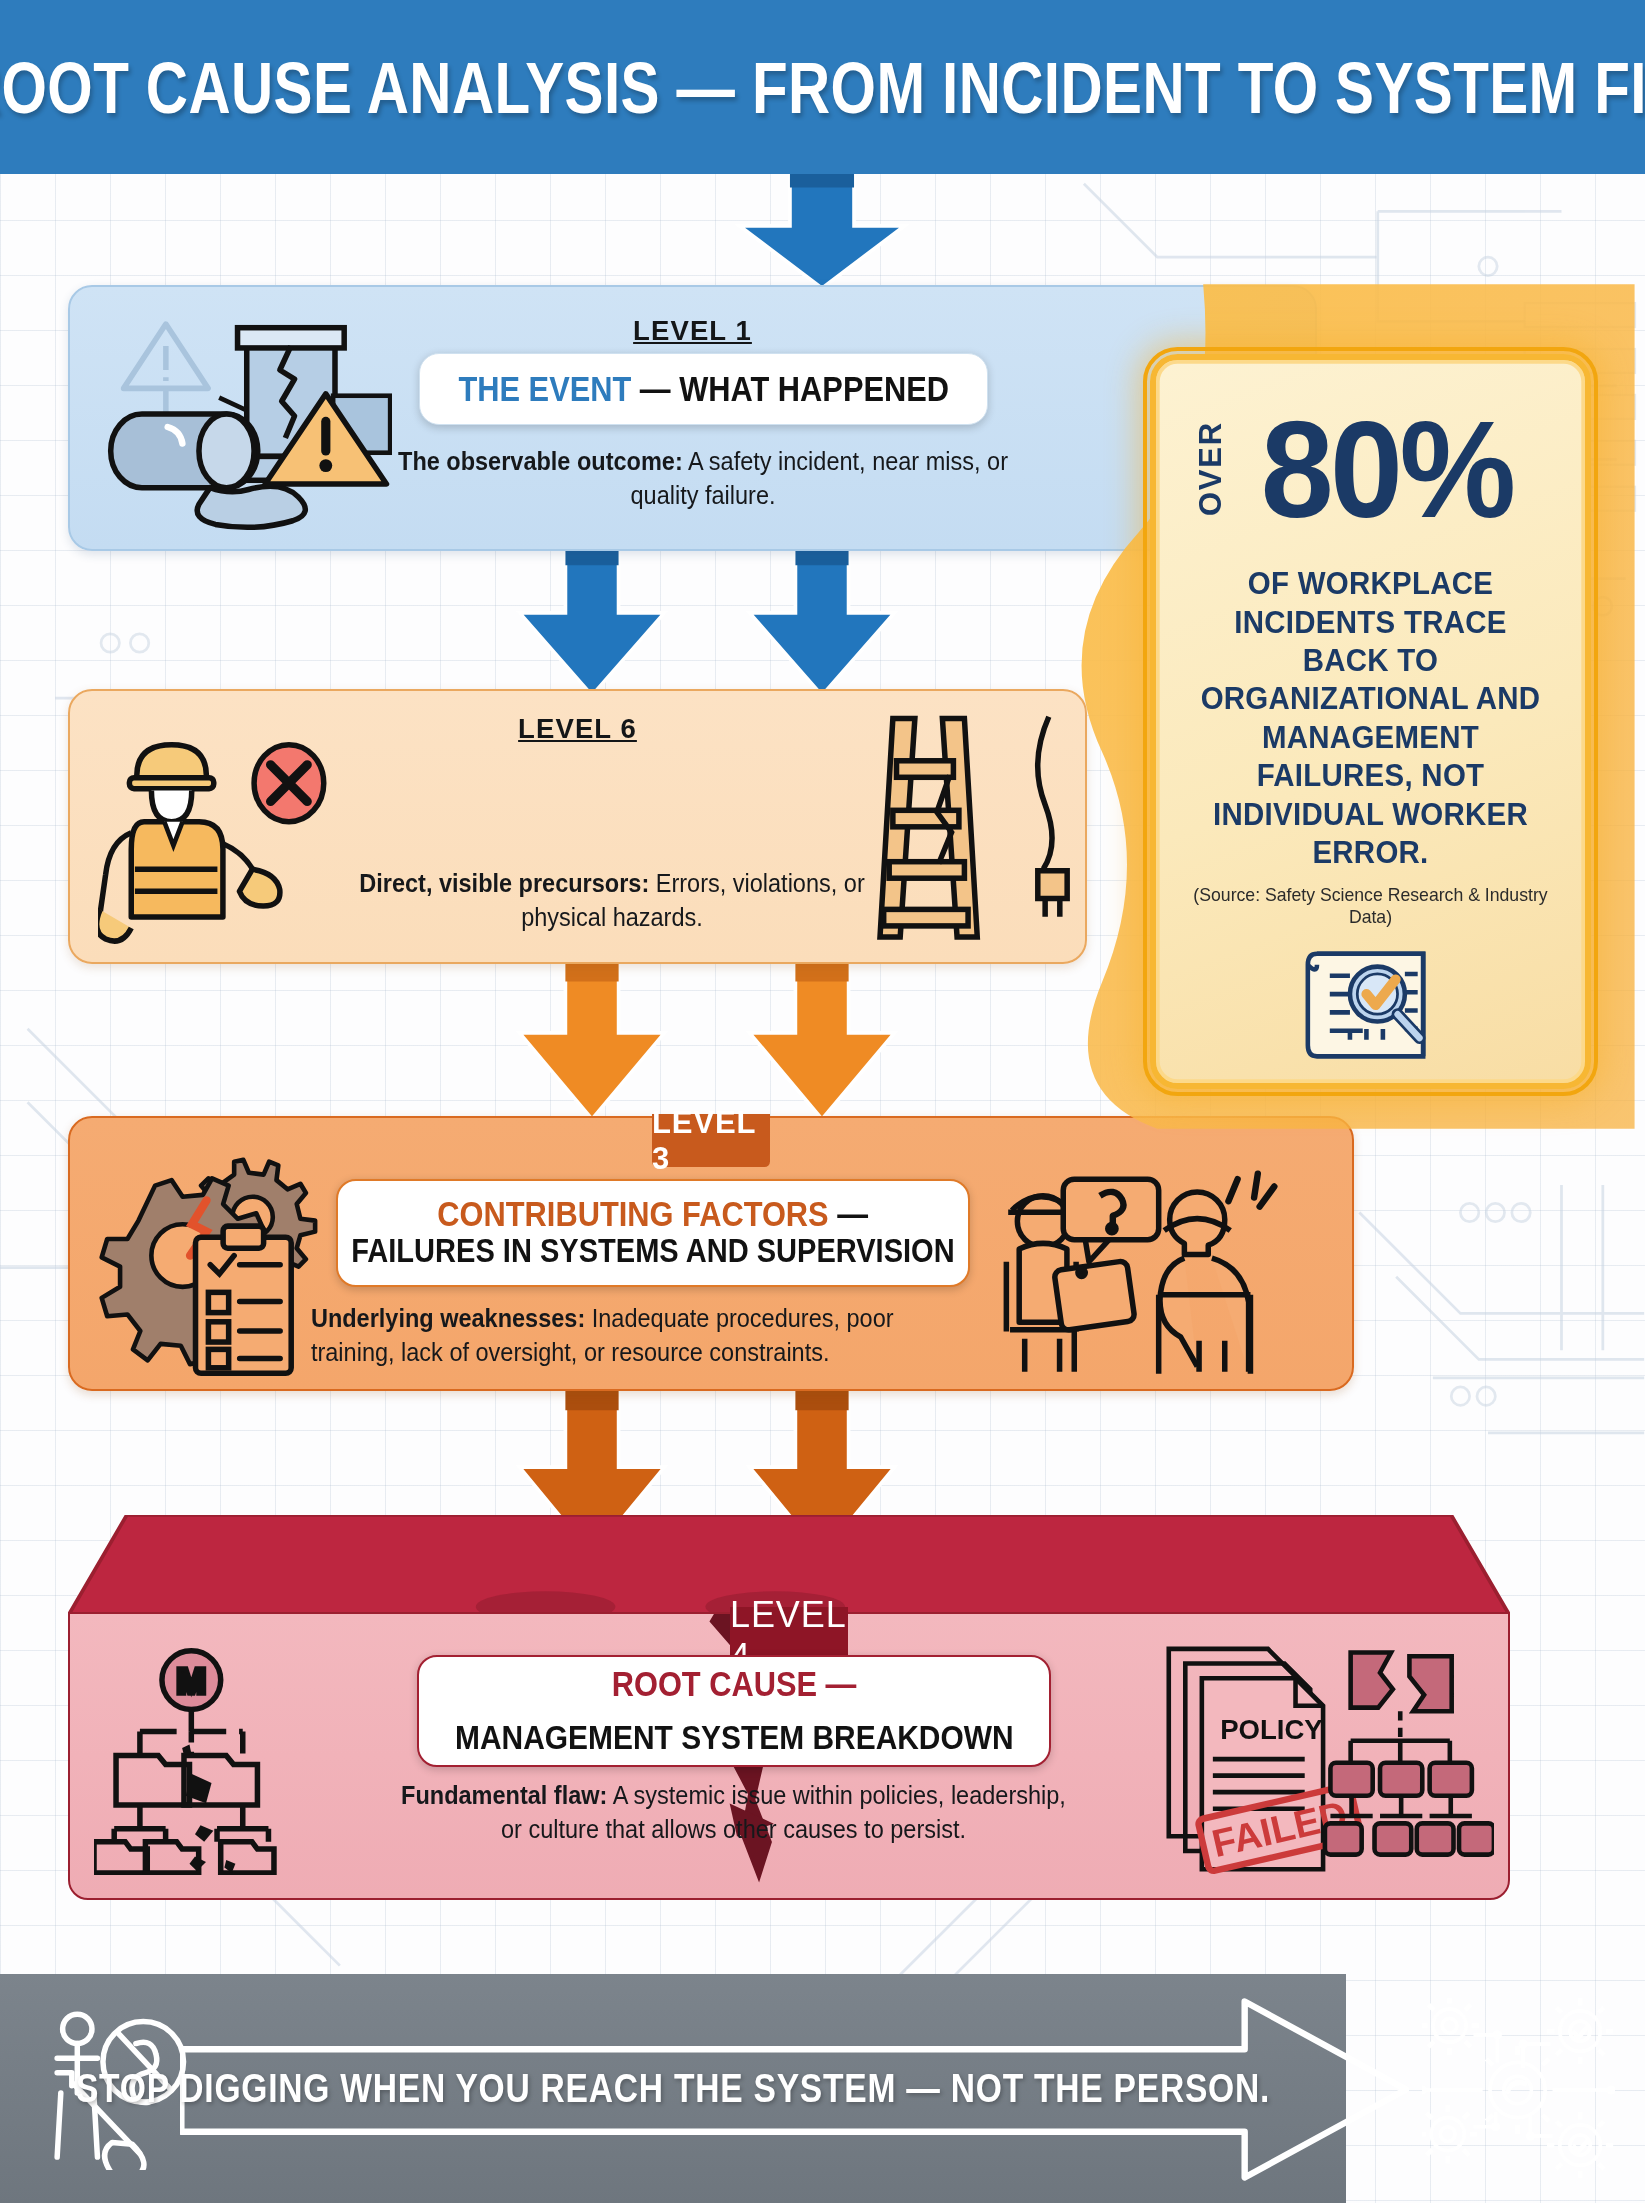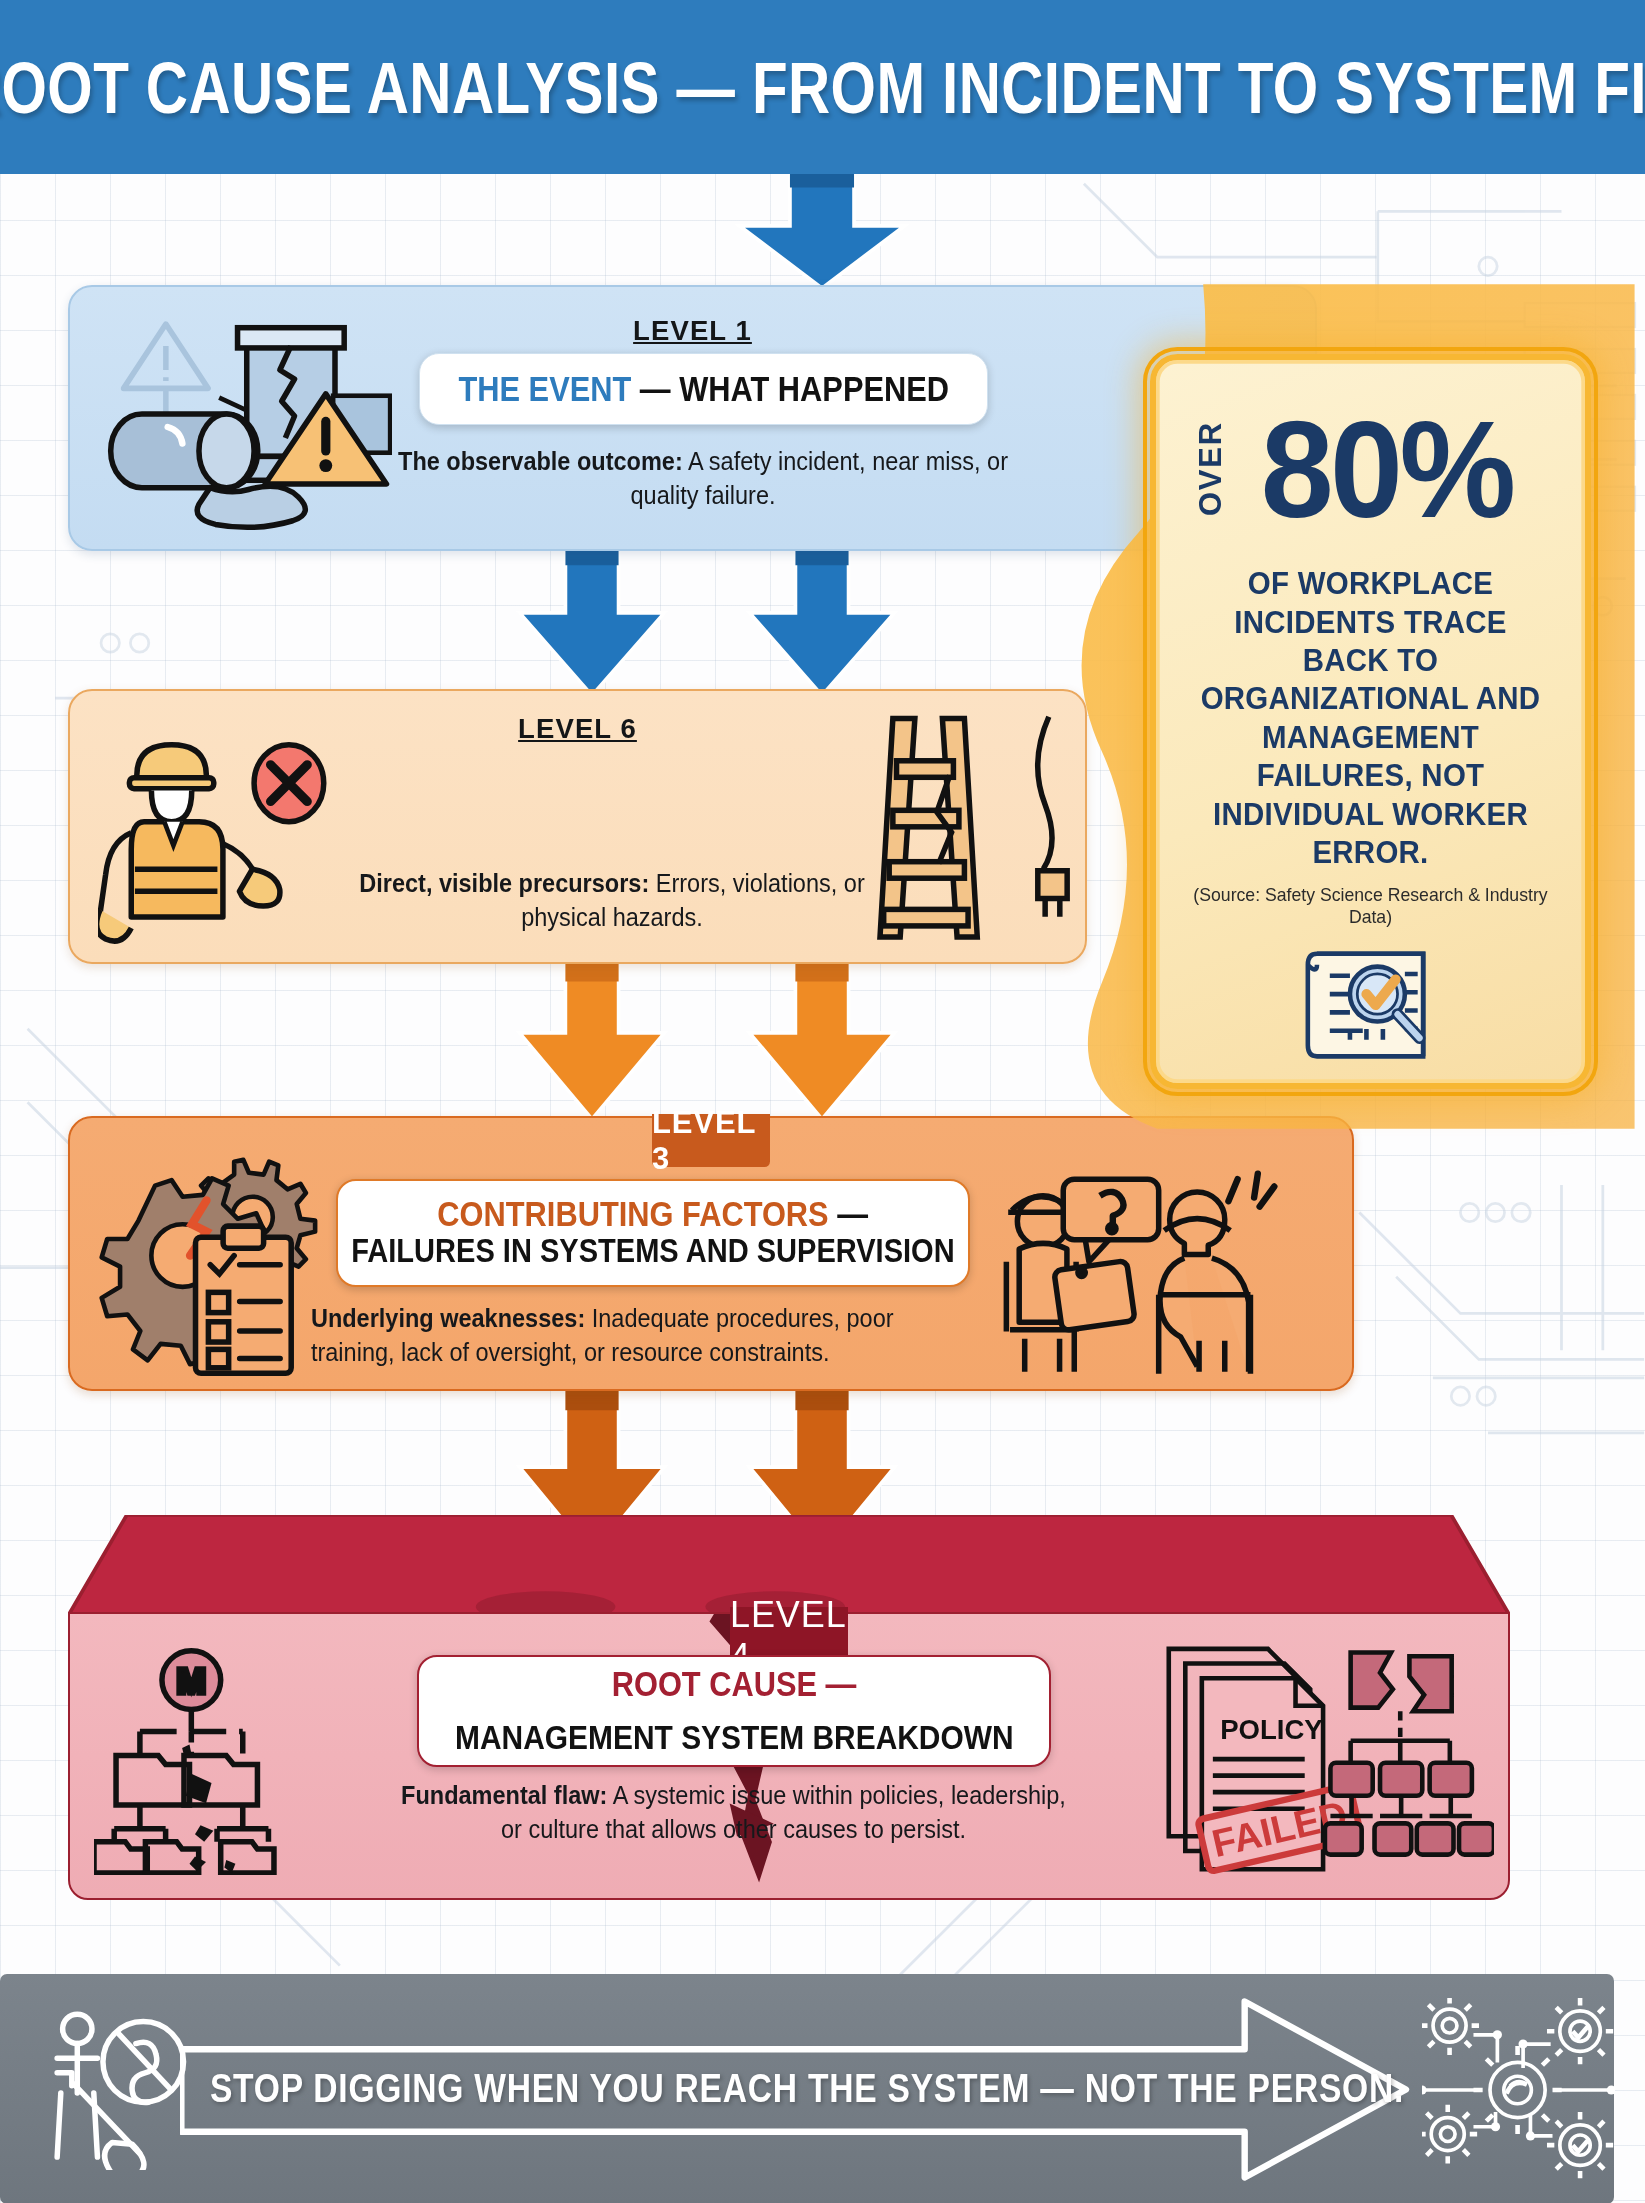--- a/index.html
+++ b/index.html
@@ -202,24 +202,23 @@
     margin-top:3.7px;
   }
   #callout-source{
     text-align:center; color:#2b2b2b;
     font-size:18.4px; margin-top:13px; transform:scaleX(.96);
   }
   #callout-icon{ display:flex; justify-content:center; margin-top:13px; }
 
   
   #footer{
-    position:absolute; left:0; top:1974px; width:1614px; height:230px;
+    position:absolute; left:0; top:1974px; width:1346px; height:230px;
     background:linear-gradient(180deg,#7c848c 0%,#6e767e 100%);
     z-index:20;
-    border-radius:7px;
   }
   #footer-text{
     position:absolute; left:50%; top:114px;
     transform:translate(-50%,-50%) scaleX(.84);
     color:#ffffff; font-size:40px; font-weight:bold;
     white-space:nowrap; letter-spacing:0.9px;
     text-shadow:1.8px 2.8px 4.6px rgba(0,0,0,.28);
     z-index:4;
   }
 </style>

